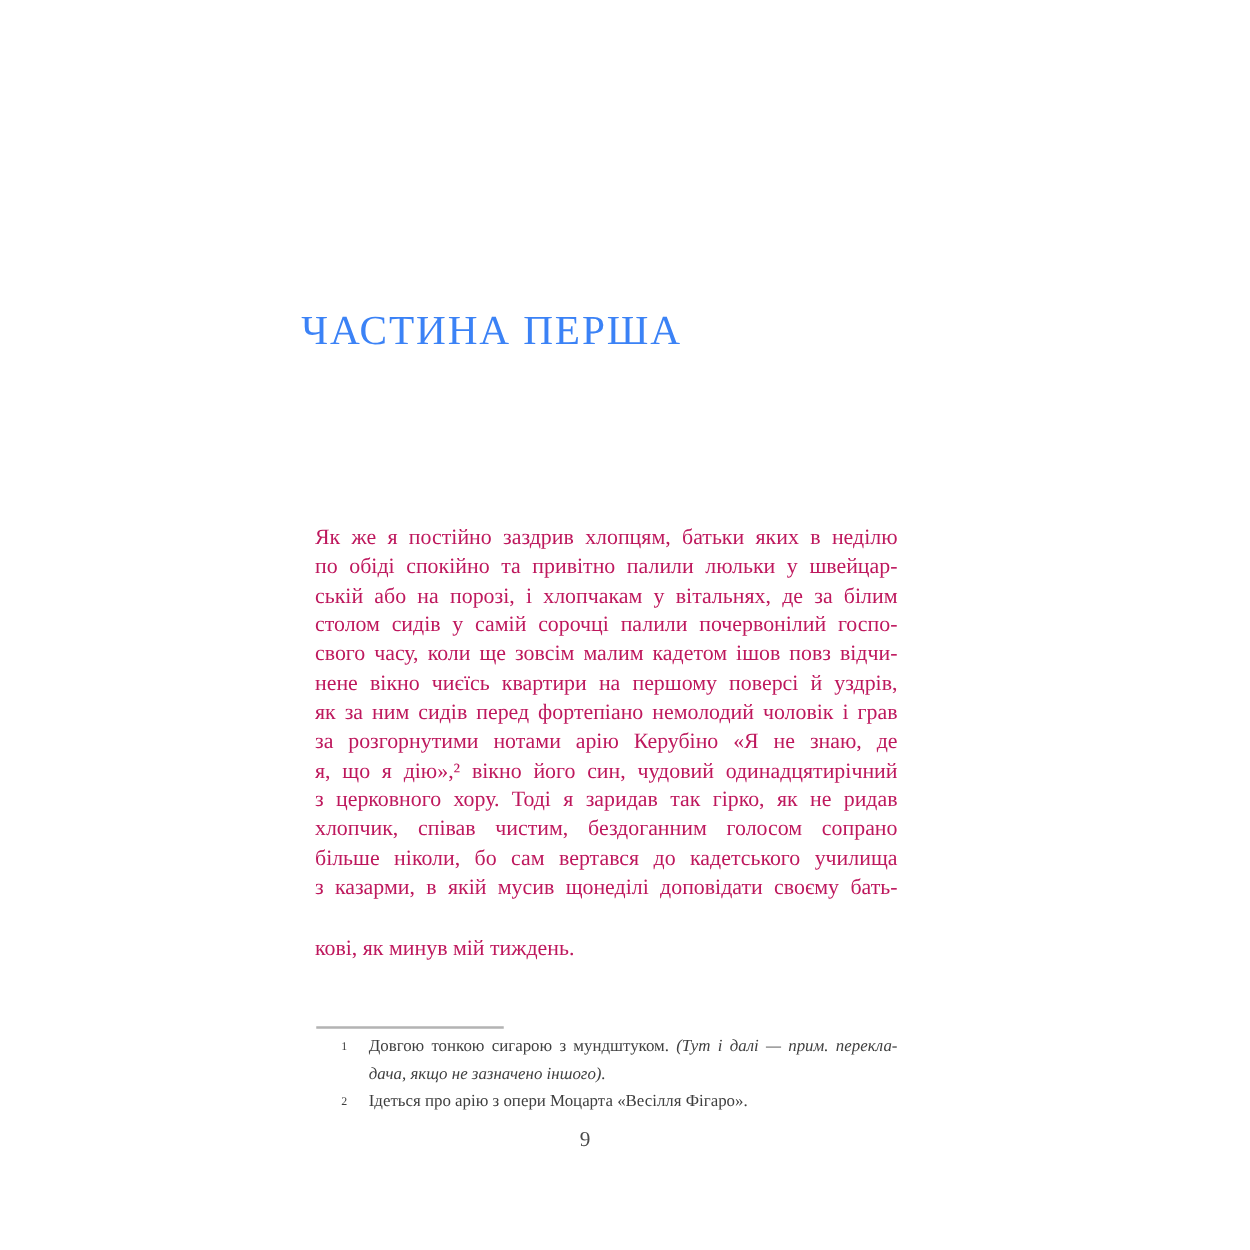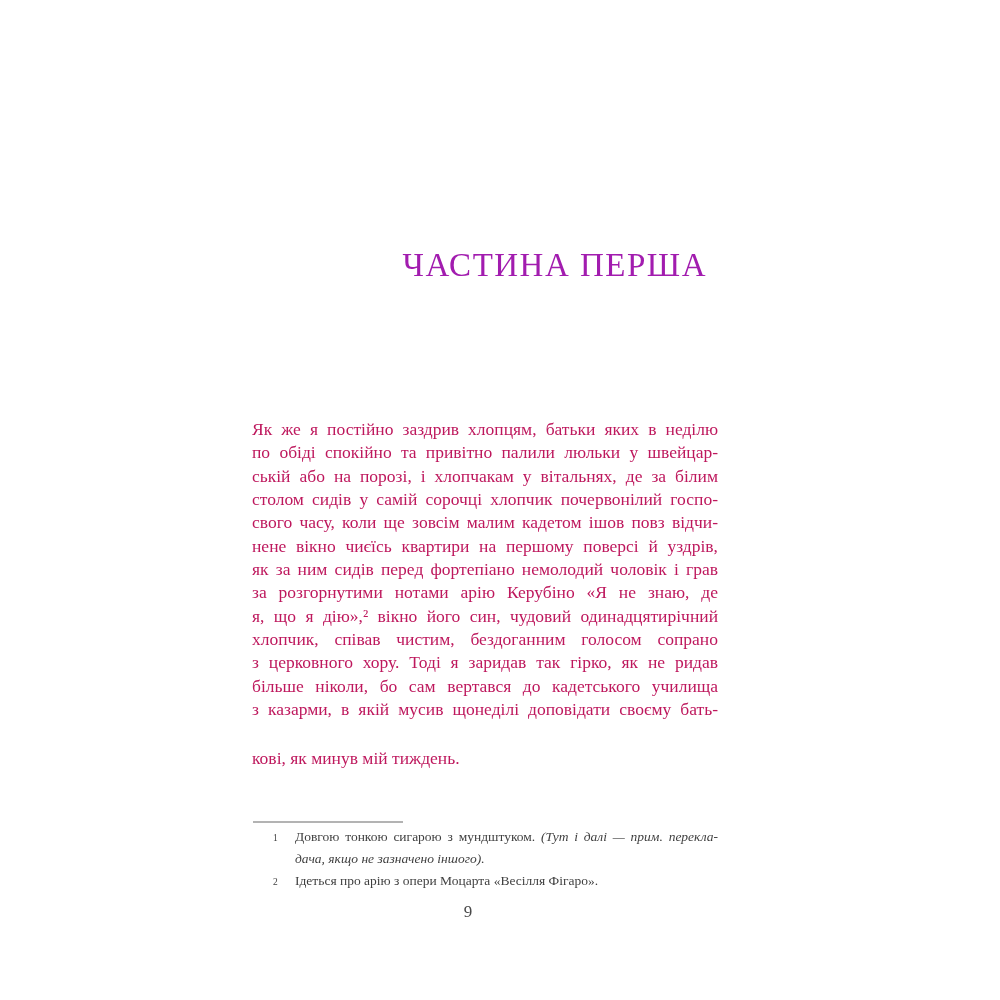--- a/index.html
+++ b/index.html
@@ -18,26 +18,26 @@
     width: 466px;
     height: 1000px;
     color: #3a3a3a;
   }
   .chapter-title {
     position: absolute;
     top: 247px;
     left: 0;
     right: 0;
     margin: 0;
-    text-align: right;
+    text-align: left;
     transform: translateX(-11px);
     font-size: 33px;
     font-weight: 400;
     letter-spacing: 1.5px;
-    color: #a21caf;
+    color: #3b82f6;
     white-space: nowrap;
   }
   .body-text {
     position: absolute;
     top: 418px;
     left: 0;
     width: 466px;
     font-size: 17.5px;
     line-height: 23.35px;
     color: #be185d;
@@ -102,28 +102,28 @@
 <body>
 
 <div class="page">
 
   <h1 class="chapter-title">ЧАСТИНА ПЕРША</h1>
 
   <div class="body-text">
       <div class="body-line">Як же я постійно заздрив хлопцям, батьки яких в неділю</div>
       <div class="body-line">по обіді спокійно та привітно палили люльки у швейцар-</div>
       <div class="body-line">ській або на порозі, і хлопчакам у вітальнях, де за білим</div>
-      <div class="body-line">столом сидів у самій сорочці хлопчик почервонілий госпо-</div>
+      <div class="body-line">столом сидів у самій сорочці палили почервонілий госпо-</div>
       <div class="body-line">свого часу, коли ще зовсім малим кадетом ішов повз відчи-</div>
       <div class="body-line">нене вікно чиєїсь квартири на першому поверсі й уздрів,</div>
       <div class="body-line">як за ним сидів перед фортепіано немолодий чоловік і грав</div>
       <div class="body-line">за розгорнутими нотами арію Керубіно «Я не знаю, де</div>
       <div class="body-line">я, що я дію»,² вікно його син, чудовий одинадцятирічний</div>
+      <div class="body-line">з церковного хору. Тоді я заридав так гірко, як не ридав</div>
       <div class="body-line">хлопчик, співав чистим, бездоганним голосом сопрано</div>
-      <div class="body-line">з церковного хору. Тоді я заридав так гірко, як не ридав</div>
       <div class="body-line">більше ніколи, бо сам вертався до кадетського училища</div>
       <div class="body-line">з казарми, в якій мусив щонеділі доповідати своєму бать-</div>
       <div class="body-line">кові, як минув мій тиждень.</div>
     </div>
 
   <div class="footnote-rule"></div>
 
   <div class="footnotes">
 
     <div class="footnote">

